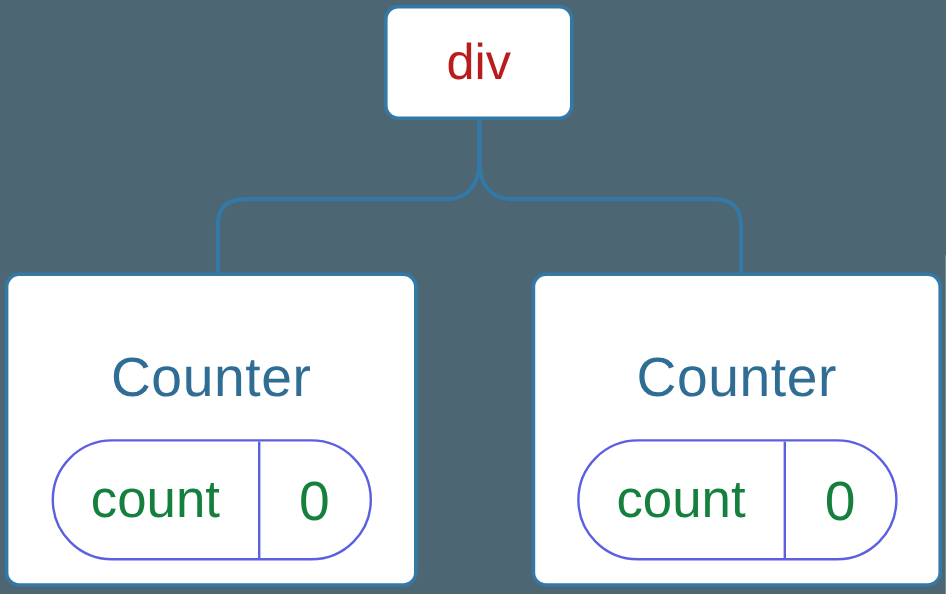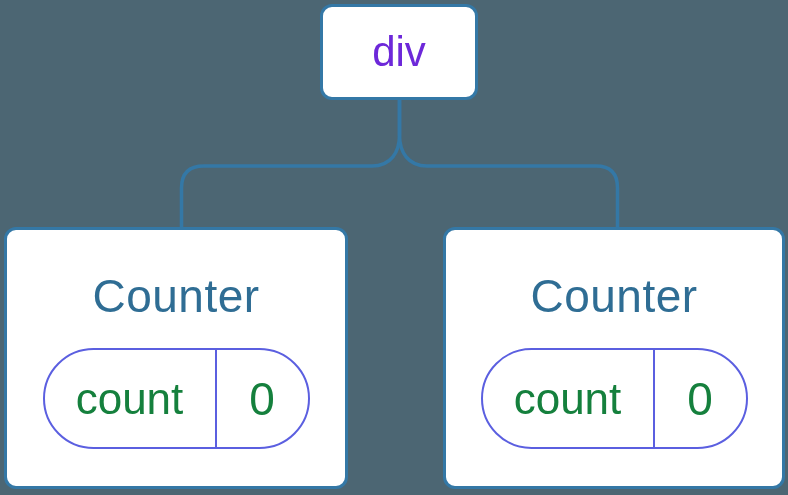--- a/index.html
+++ b/index.html
@@ -27,38 +27,38 @@
     width: 158px; height: 96px;
     box-sizing: border-box;
     background: #FFFFFF;
     border: 3px solid #3478A6;
     border-radius: 12px;
     display: flex;
     align-items: center;
     justify-content: center;
     font-size: 42px;
     font-weight: 500;
-    color: #6d28d9;
+    color: #b91c1c;
   }
   .card {
     position: absolute;
     top: 227px;
     height: 262px;
     box-sizing: border-box;
     background: #FFFFFF;
     border: 3px solid #3478A6;
     border-radius: 12px;
     display: flex;
     flex-direction: column;
     align-items: center;
   }
   .card-left  { left: 4px;   width: 344px; }
   .card-right { left: 443px; width: 342px; }
   .card-title {
-    margin-top: 42px;
+    margin-top: 60px;
     font-size: 46px;
     line-height: 48px;
     font-weight: 500;
     letter-spacing: 0.5px;
     color: #2F6D94;
   }
   .pill {
     margin-top: 28px;
     width: 267px;
     height: 101px;

